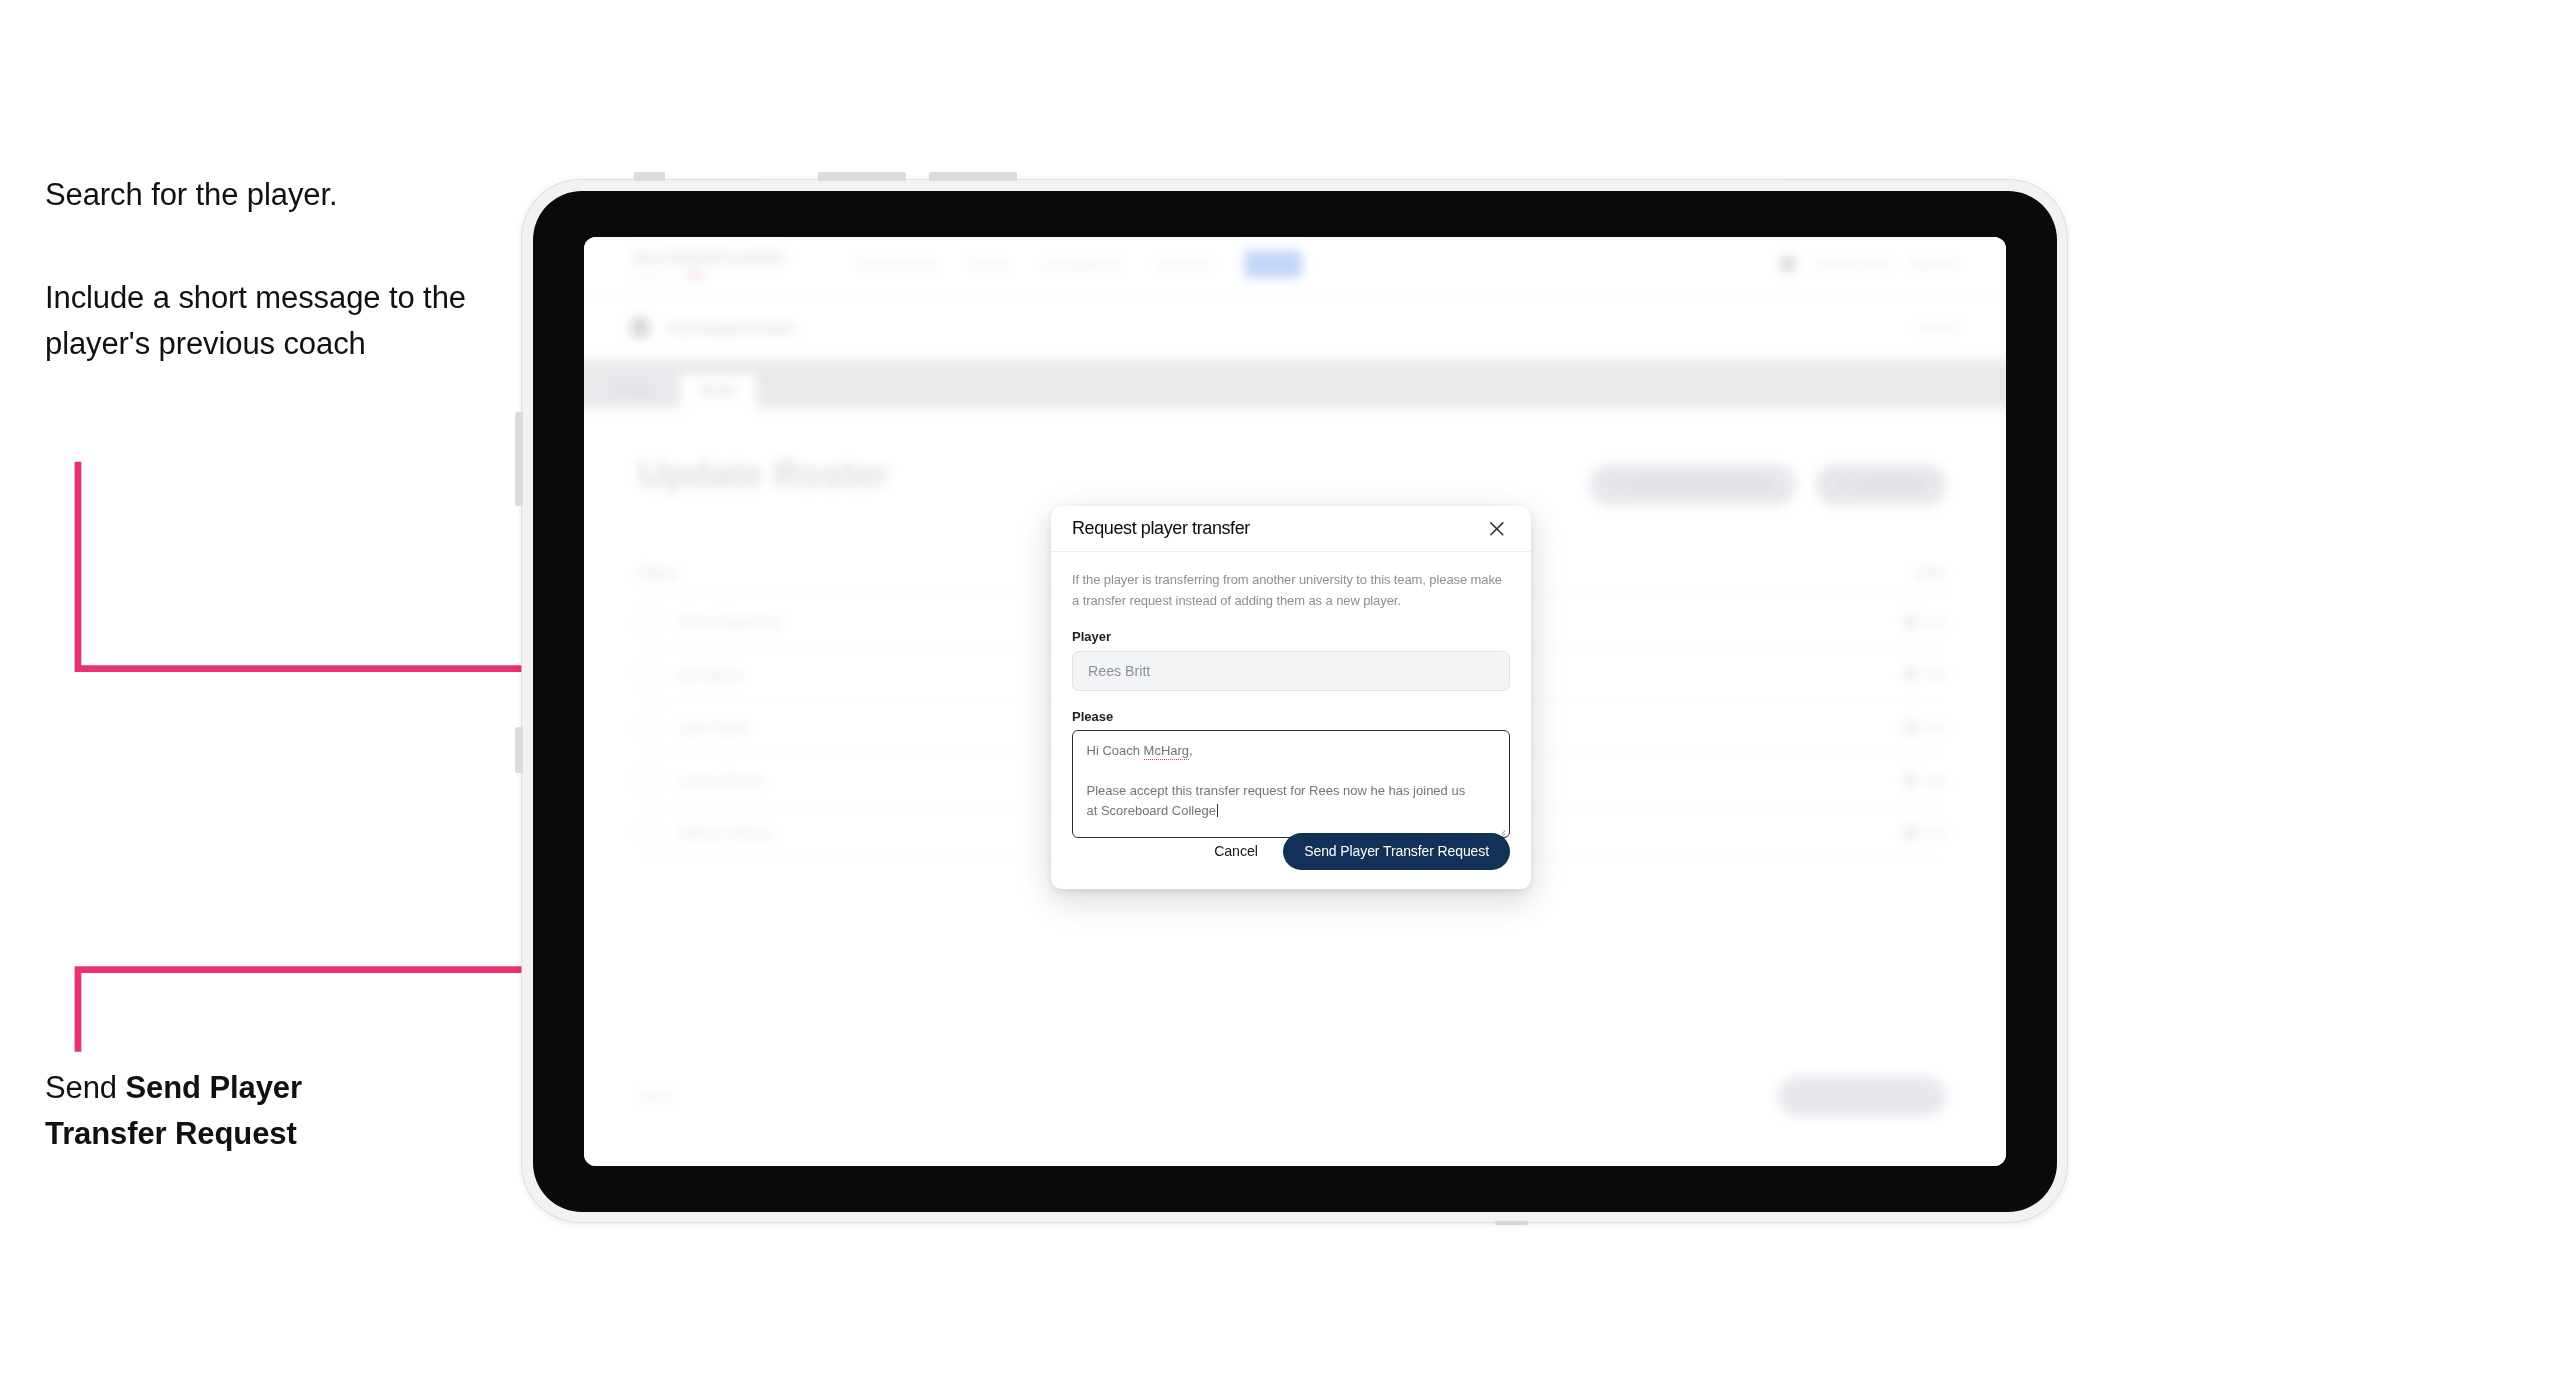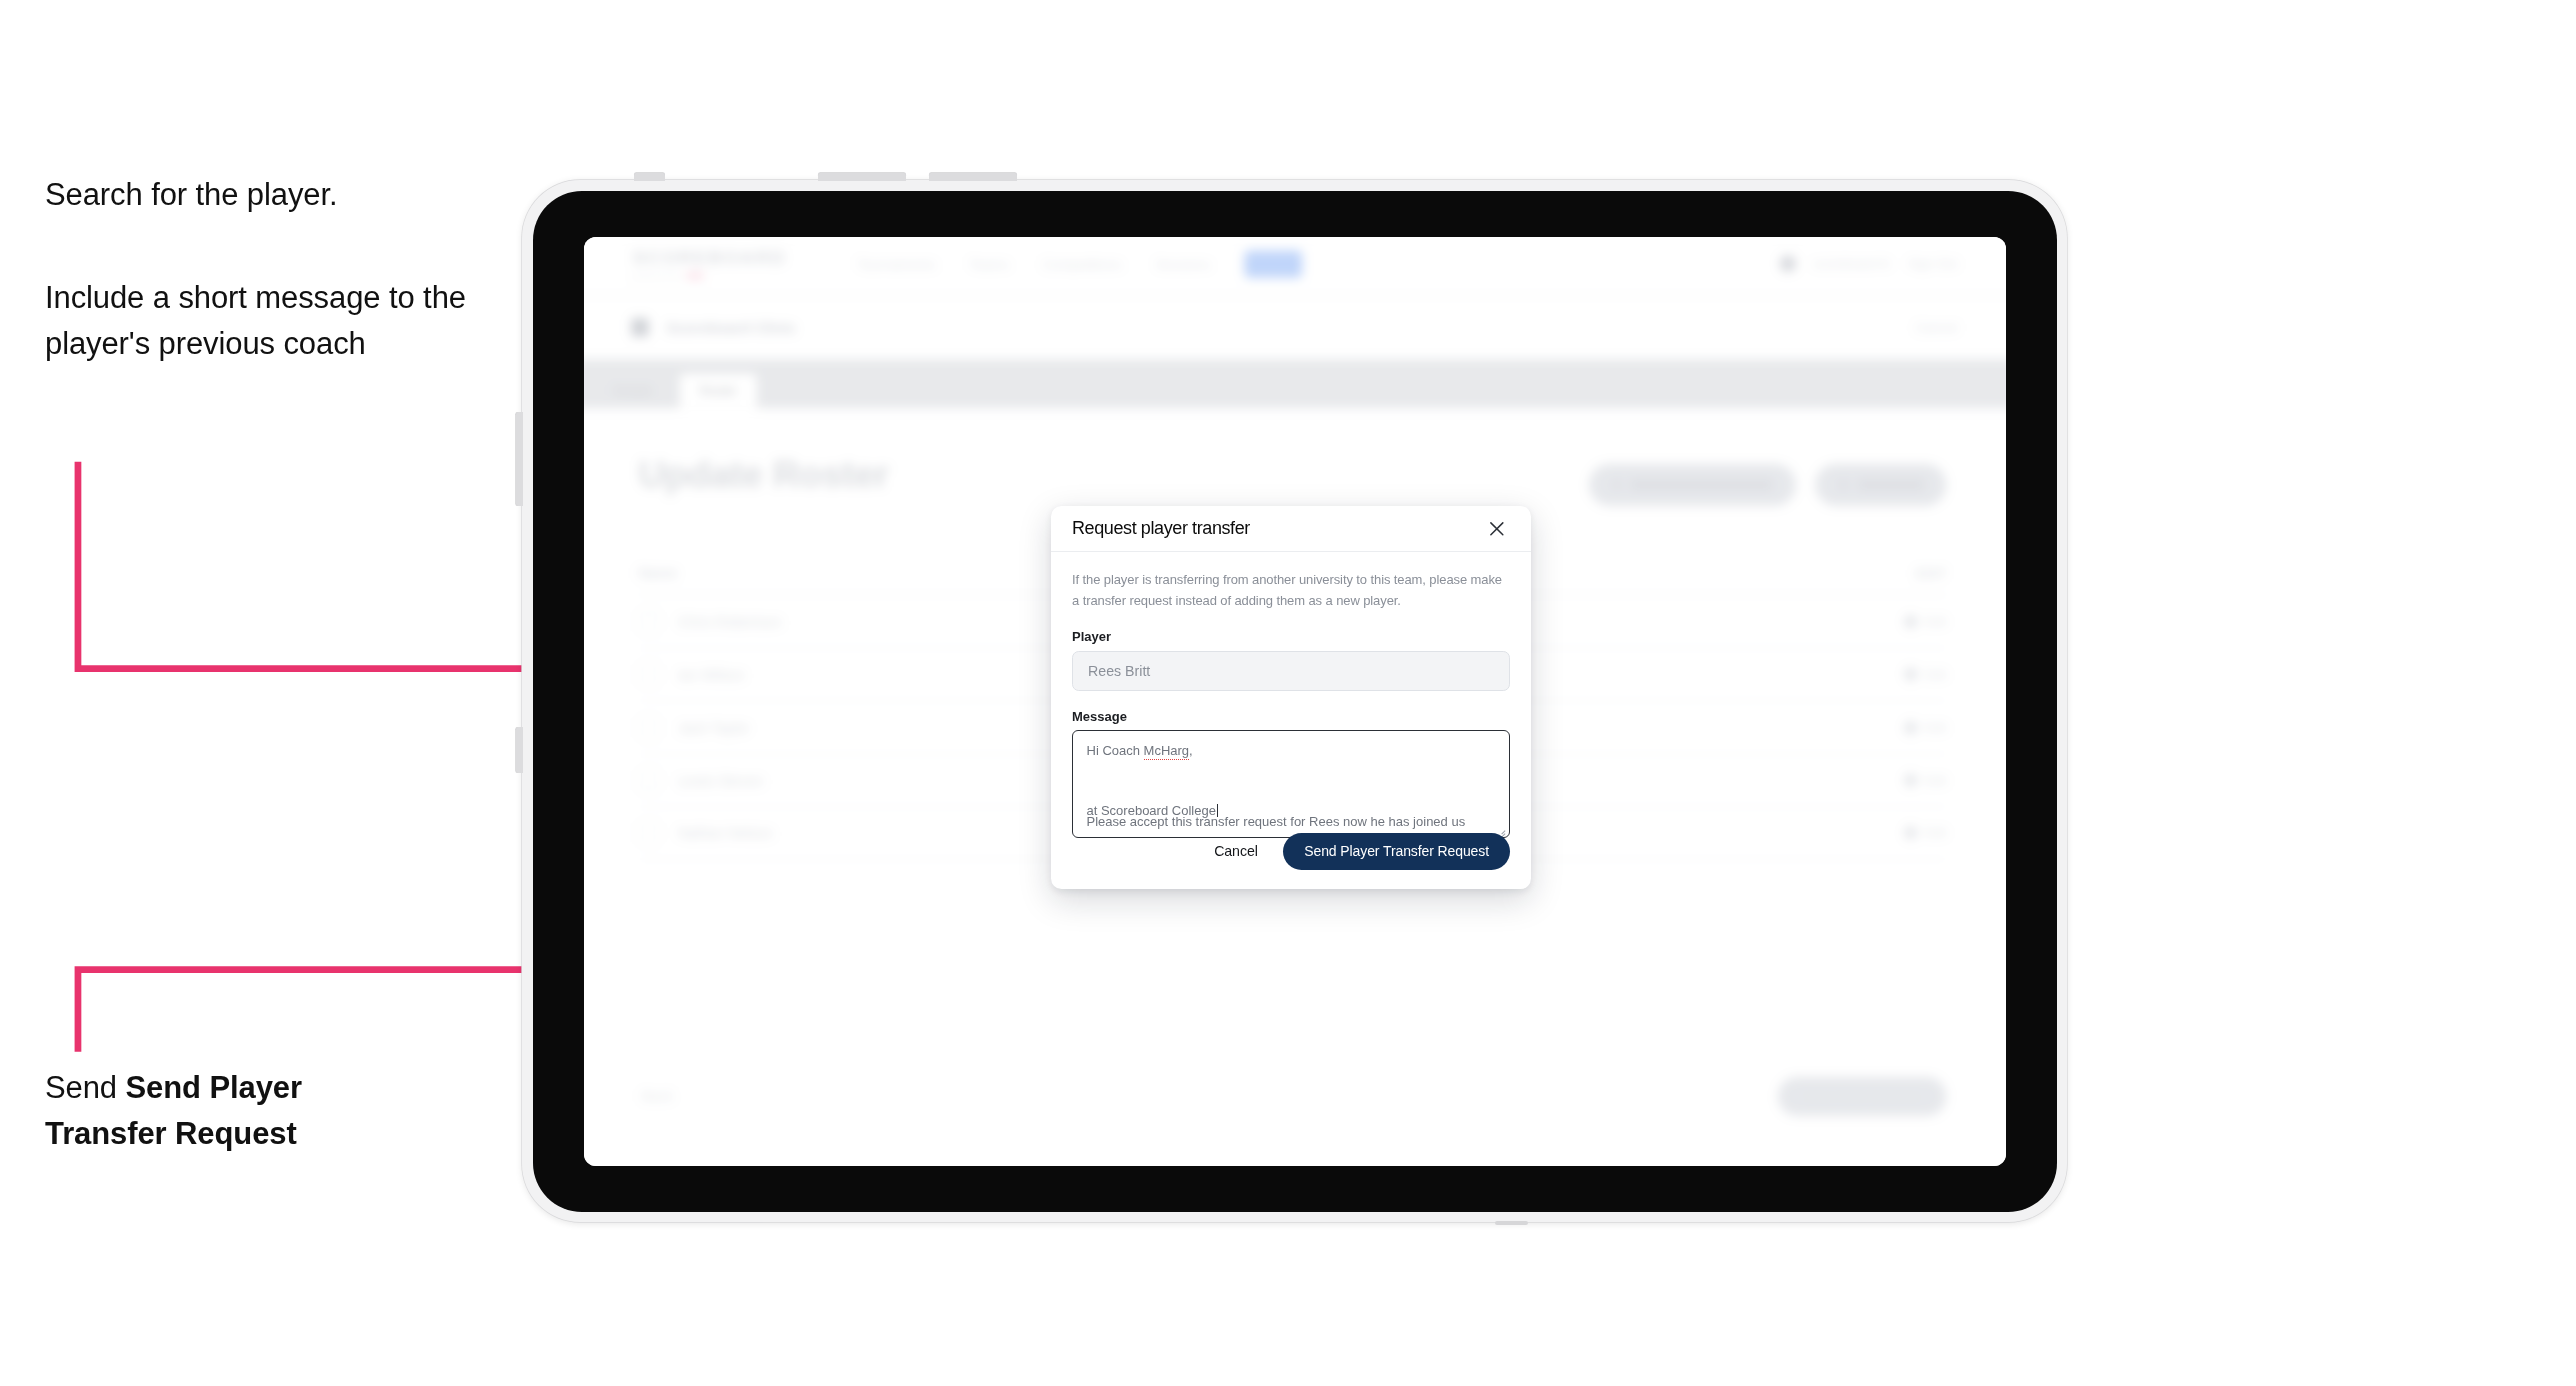--- a/index.html
+++ b/index.html
@@ -400,26 +400,26 @@
         </svg>
       </div>
     </div>
 
     <div class="m-body">
       <div class="m-desc">If the player is transferring from another university to this team, please make a transfer request instead of adding them as a new player.</div>
 
       <div class="m-label">Player</div>
       <input class="m-input" readonly="" value="Rees Britt" style="">
 
-      <div class="m-label">Message</div>
+      <div class="m-label">Please</div>
       <div class="m-textarea-wrap">
         <div class="m-textarea">
           <div style="position:relative;height:100%;">
             <div class="ta-line" style="left:0;top:0;"><span>Hi Coach </span><span class="spell">McHarg</span><span>,</span></div>
-            <div class="ta-line" style="left:0;top:40px;margin-top:31px;">Please accept this transfer request for Rees now he has joined us</div>
+            <div class="ta-line" style="left:0;top:40px;">Please accept this transfer request for Rees now he has joined us</div>
             <div class="ta-line" style="left:0;top:60px;"><span>at Scoreboard College</span><span class="caret"></span></div>
           </div>
         </div>
         <span class="grip">
           <i style="width: 8.2px; top: 8.2px; transform: rotate(-45deg);"></i>
           <i style="width: 5.2px; top: 5.2px; transform: rotate(-45deg);"></i>
         </span>
       </div>
     </div>
 

